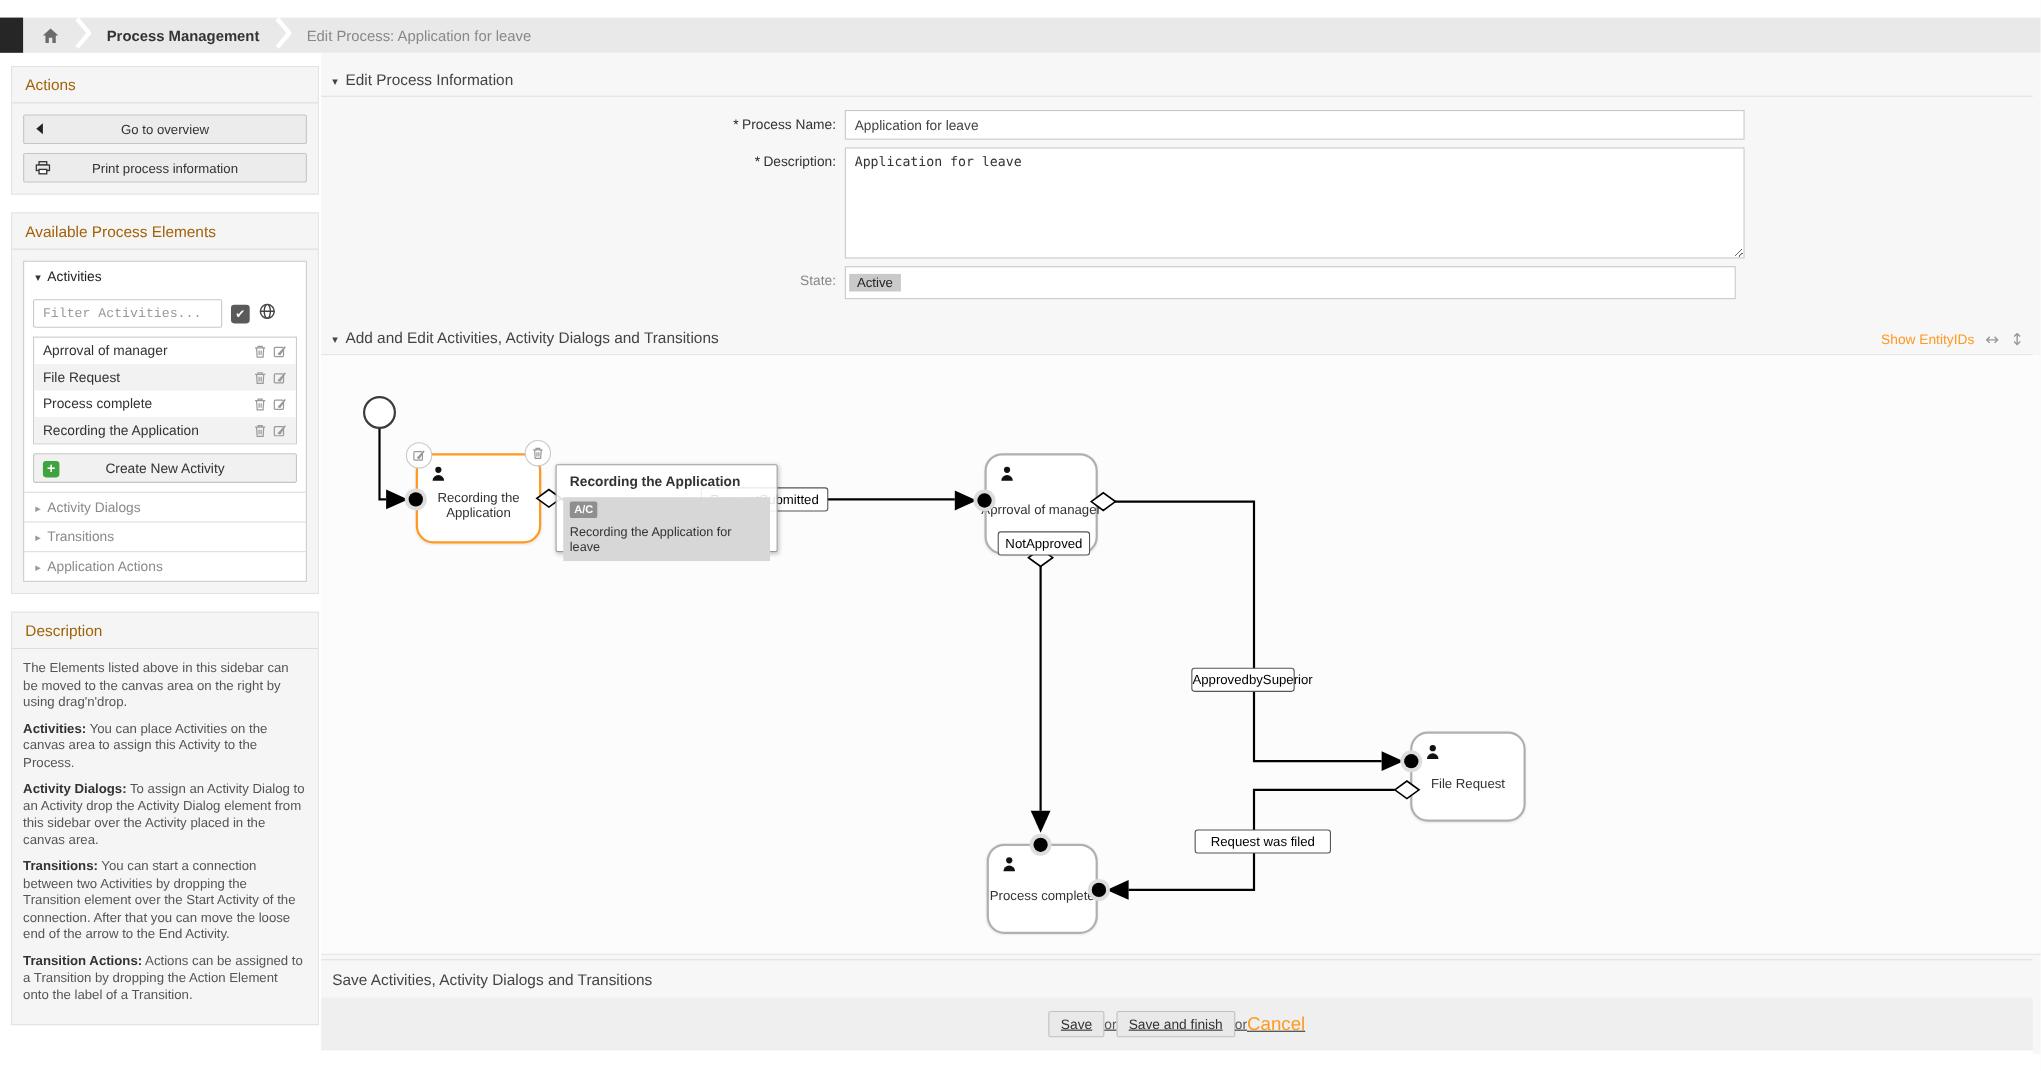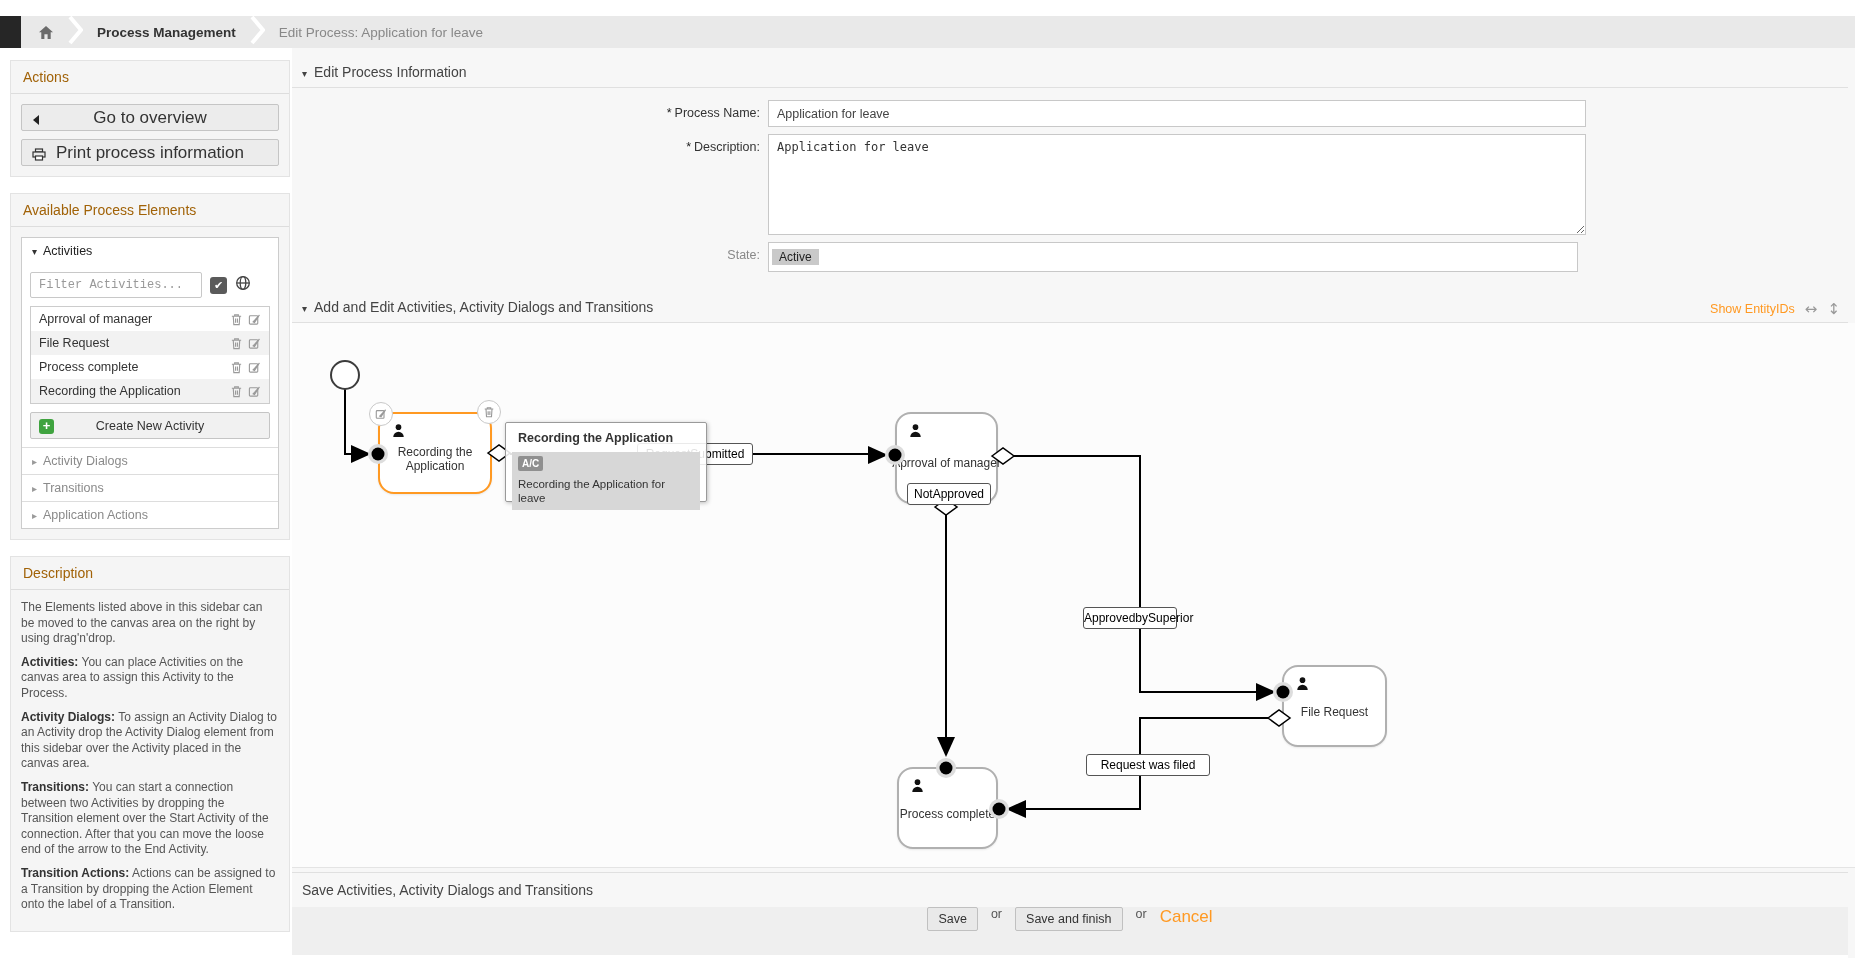--- a/index.html
+++ b/index.html
@@ -16,21 +16,21 @@
   .crumb2   { font-size:13.5px; color:#888; }
 
   
   .sidebar  { position:absolute; left:10px; top:60px; width:280px; }
   .sbox     { background:#f5f5f5; border:1px solid #e3e3e3; margin-bottom:16px; }
   .sbox h2  { font-size:14px; font-weight:normal; color:#a16207; padding:8px 12px;
               border-bottom:1px solid #ddd; }
   .sbody    { padding:10px; }
   .sbtn     { position:relative; display:block; width:100%; height:27px; margin-bottom:8px;
               background:#ececec; border:1px solid #c5c5c5; border-radius:2px;
-              font-size:17px; color:#333; text-align:center; cursor:pointer;
+              font-size:12px; color:#333; text-align:center; cursor:pointer;
               font-family:inherit; }
   .sbtn:last-child { margin-bottom:0; }
   .sbtn .bico { position:absolute; left:10px; top:6px; }
 
   .accordion { background:#fff; border:1px solid #ccc; }
   .acchead   { padding:6px 10px; font-size:12.5px; color:#222; cursor:pointer; }
   .acchead .tri { color:#333; font-size:10px; margin-right:6px; }
   .acccollapsed { border-top:1px solid #ddd; color:#8a8a8a; }
   .acccollapsed .tri { color:#9a9a9a; }
   .acccontent { padding:8px; }
@@ -107,22 +107,22 @@
              background:rgba(255,255,255,0.88); border:1px solid #9a9a9a; border-radius:2px;
              box-shadow:1px 1px 4px rgba(0,0,0,0.25); }
   .popup .ptitle { font-size:12.5px; font-weight:bold; color:#333; padding:8px 12px 4px; }
   .popup .prow { margin:3px 6px; background:#d7d7d7; padding:4px 6px; display:flex; gap:6px;flex-direction:column; }
   .popup .pbadge { background:#8f8f8f; color:#fff; font-size:10px; font-weight:bold;
              padding:2px 4px; border-radius:2px; align-self:flex-start; }
   .popup .ptext { font-size:11.5px; color:#333; line-height:1.25; }
 
   #savewidget { top:872px; border-top:1px solid #e0e0e0; }
   .saveh   { font-size:14px; color:#444; padding:9px 10px; }
-  .footerbar { background:#efefef; height:48px; display:flex; align-items:flex-start;
-             justify-content:center; gap:13px; }
+  .footerbar { background:#efefef; height:48px; display:flex; align-items:center;
+             justify-content:center; gap:0;text-decoration:underline; }
   .fbtn    { background:#e9e9e9; border:1px solid #c0c0c0; border-radius:2px;
              padding:4px 10px; font-size:12.5px; color:#333; cursor:pointer; font-family:inherit; }
   .orword  { font-size:12.5px; color:#555; }
   .cancel  { color:#ff9922; font-size:17px; text-decoration:none; cursor:pointer; }
   .belowfooter { height:22px; background:#fff; }
 </style>
 </head>
 <body>
 
 <div class="crumbbar">

